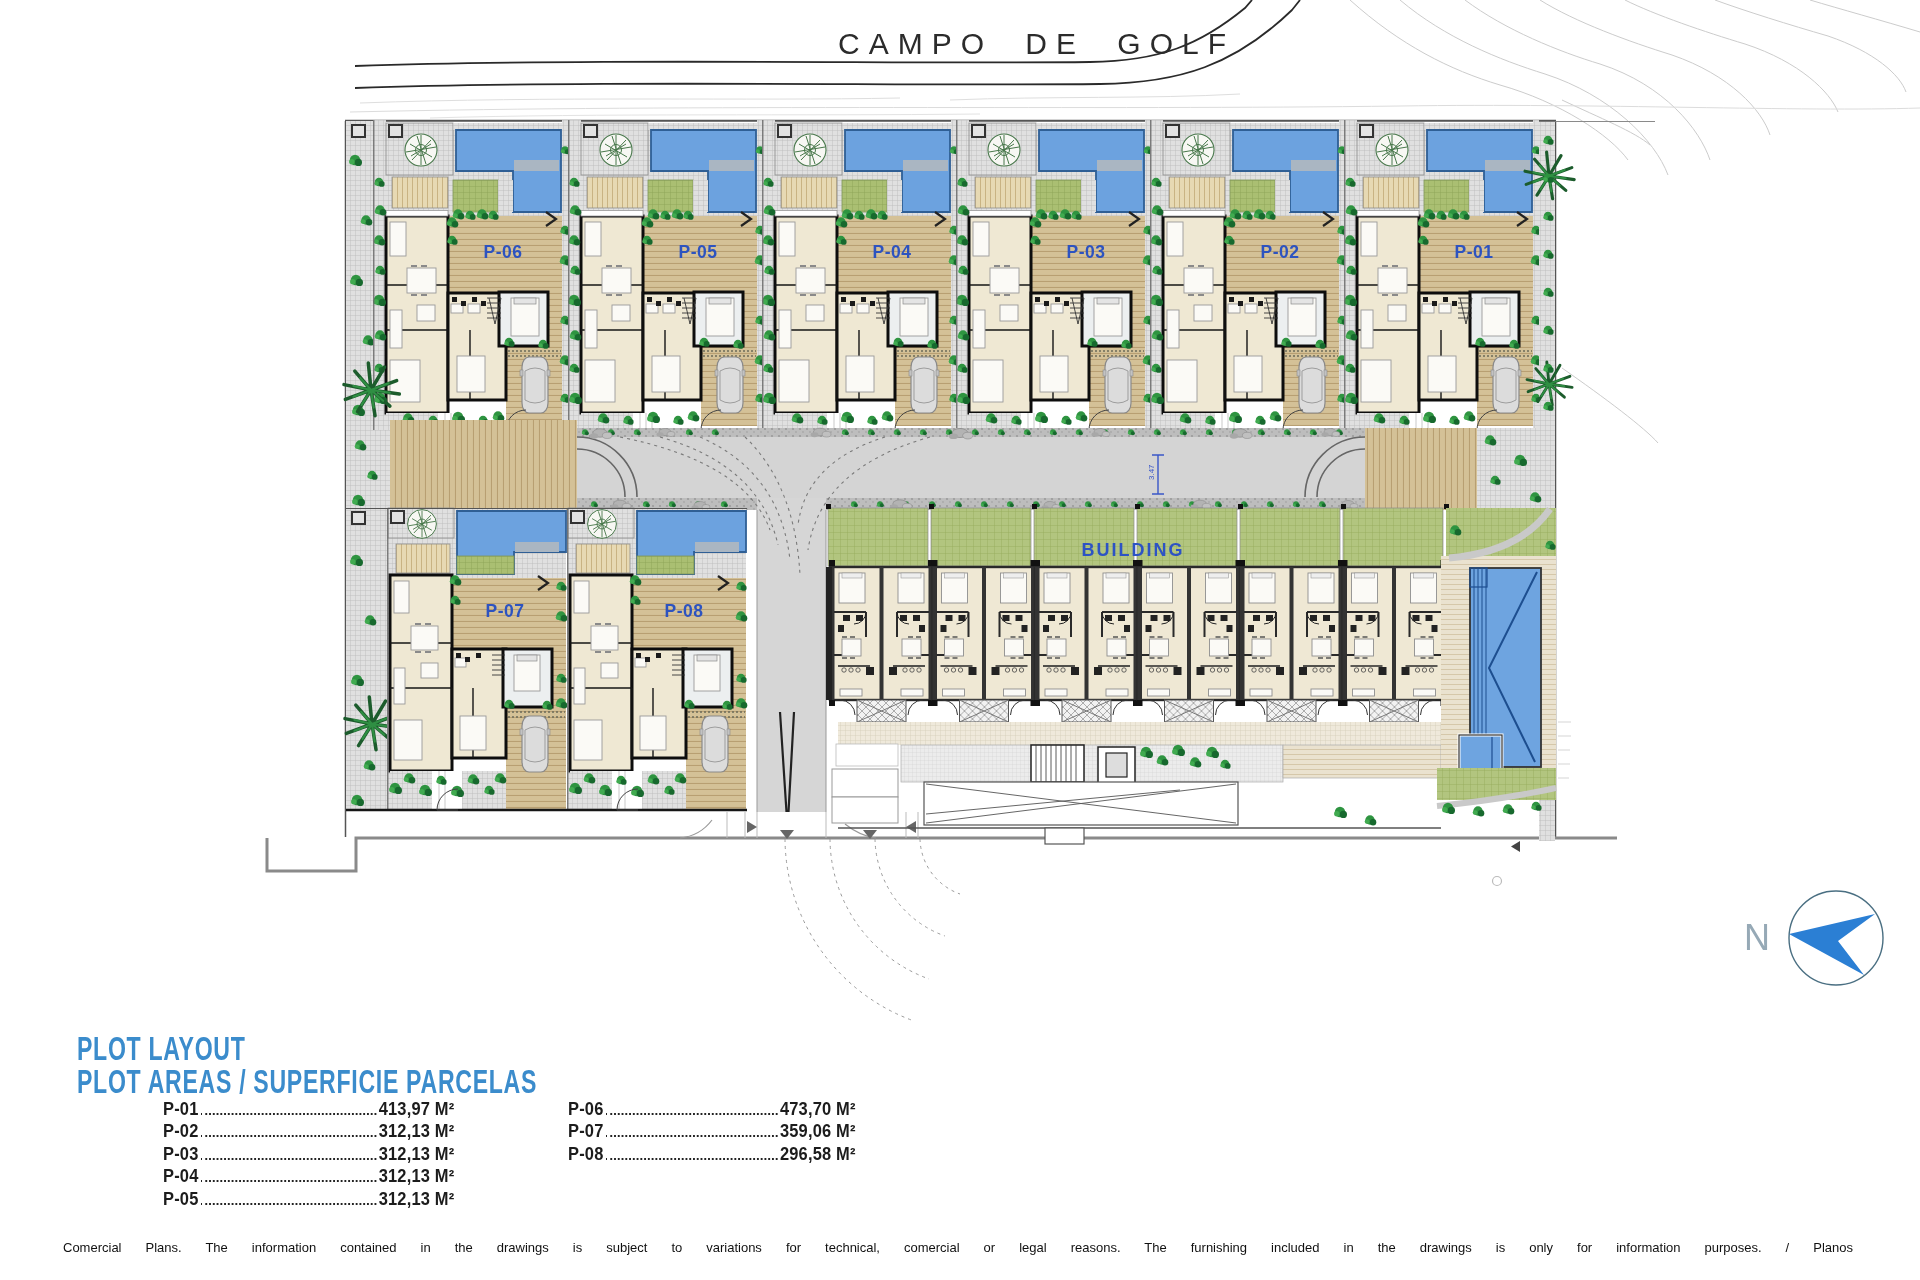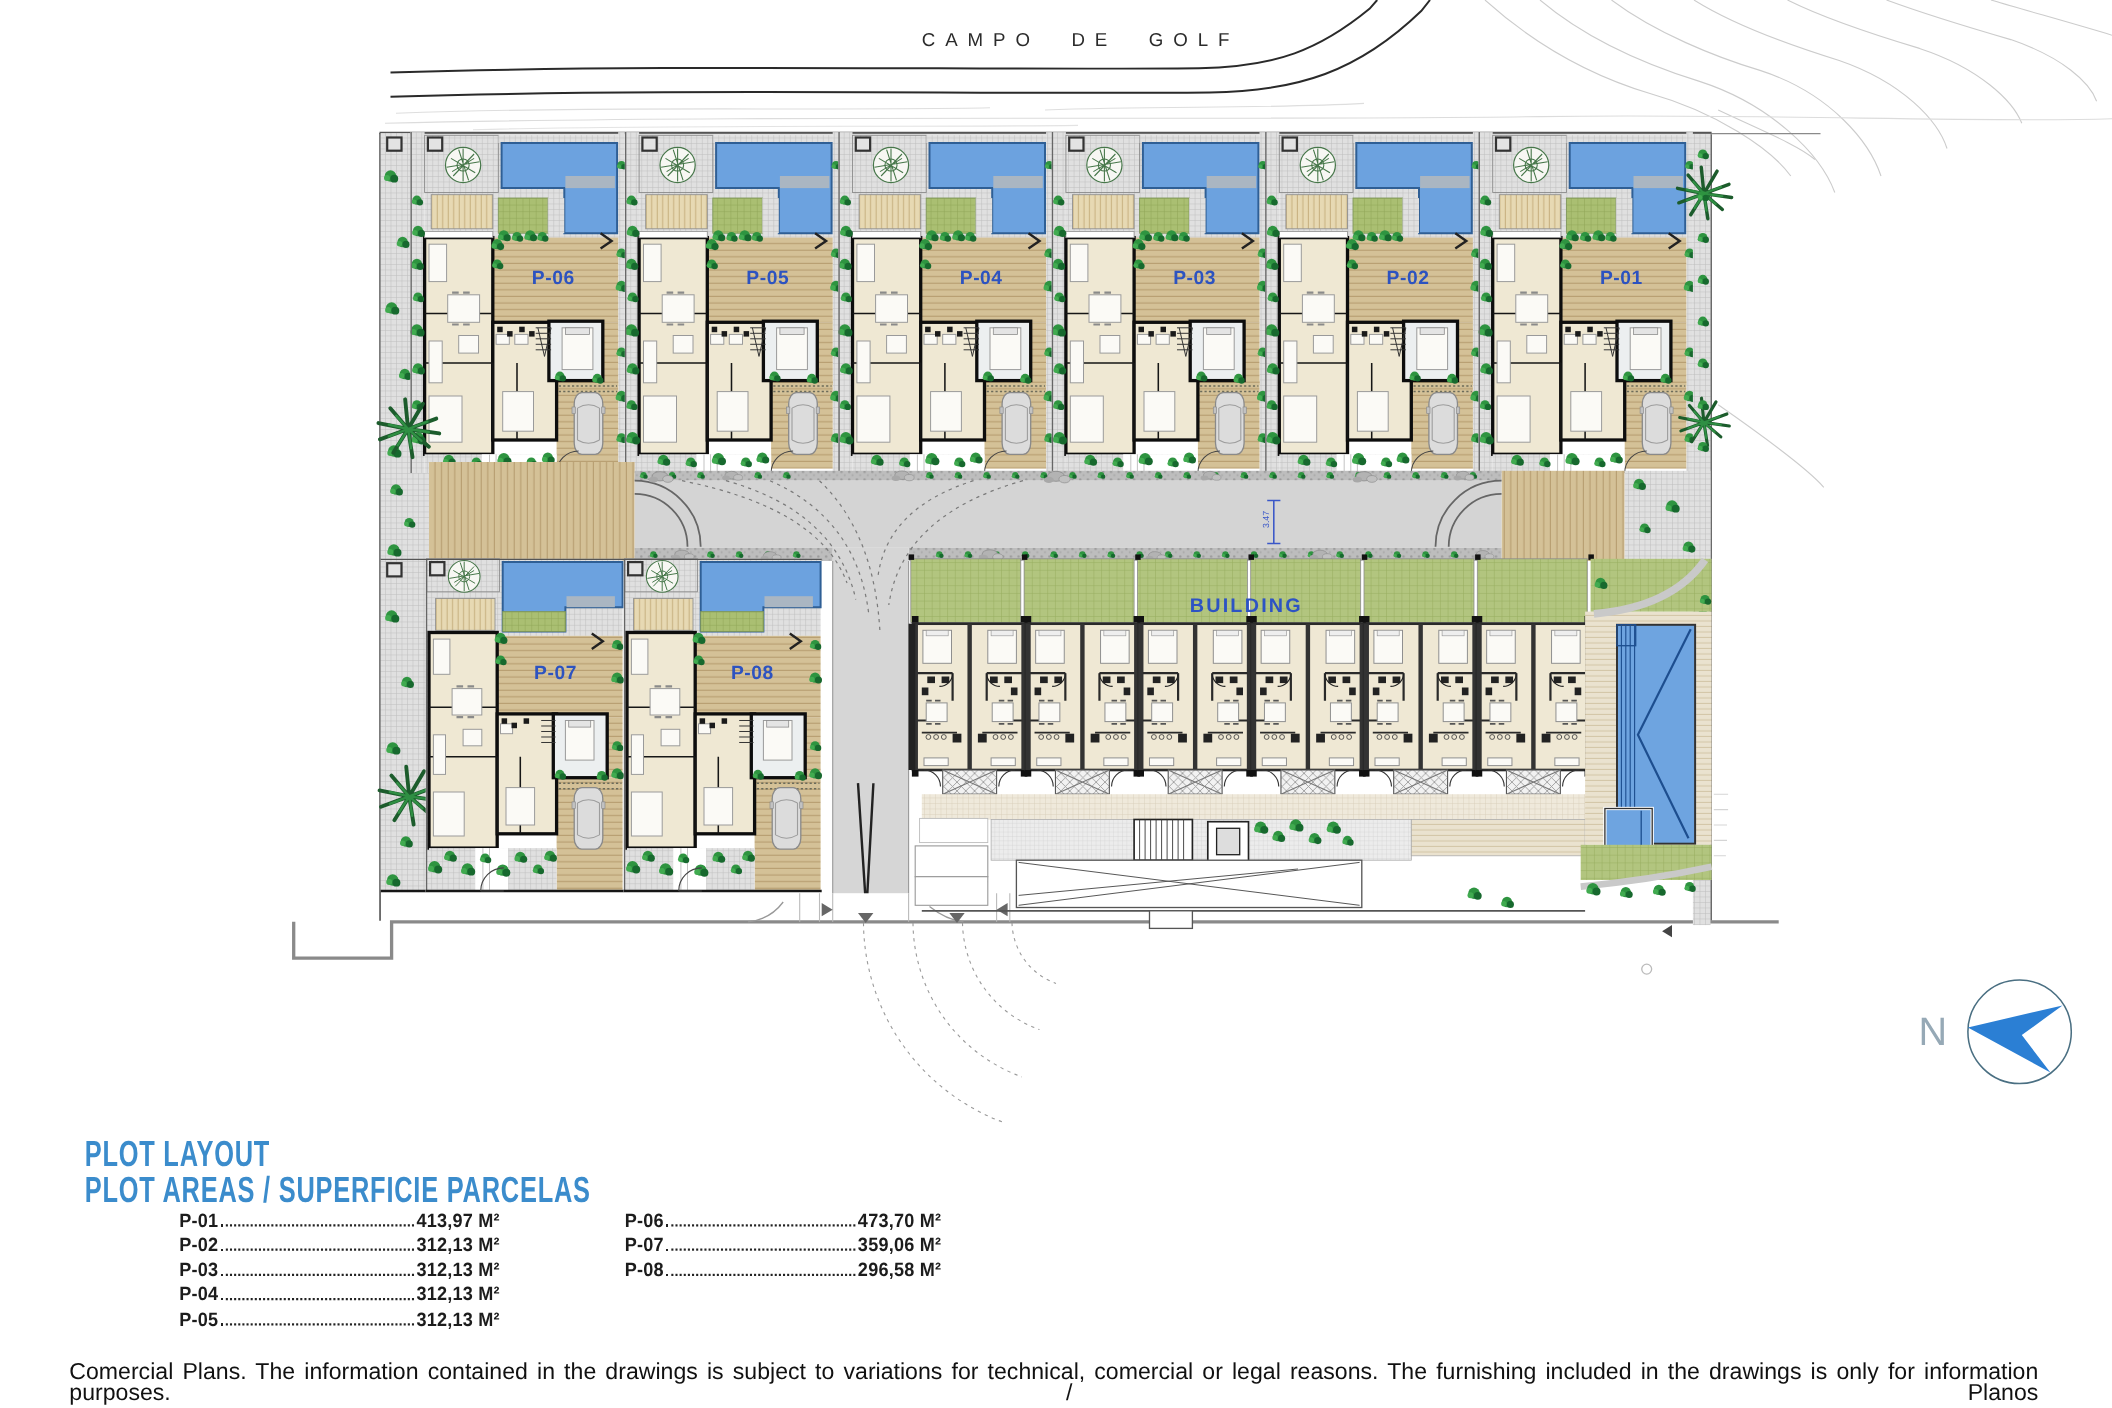--- a/index.html
+++ b/index.html
@@ -1,25 +1,25 @@
 <!DOCTYPE html>
 <html><head><meta charset="utf-8">
 <style>
 html,body{margin:0;padding:0;width:1920px;height:1280px;background:#fff;overflow:hidden}
 body{font-family:"Liberation Sans", sans-serif;position:relative}
 .abs{position:absolute}
-#title{left:838px;top:27px;font-size:17px;color:#2b2b2b;letter-spacing:9px;word-spacing:15px;font-weight:400}
+#title{left:838px;top:27px;font-size:30px;color:#2b2b2b;letter-spacing:9px;word-spacing:15px;font-weight:400}
 #pl1{left:77px;top:1030px;font-size:33px;font-weight:bold;color:#3b8ccc;letter-spacing:1px;transform:scaleX(0.70);transform-origin:left top}
 #pl2{left:77px;top:1063px;font-size:33px;font-weight:bold;color:#3b8ccc;letter-spacing:1px;transform:scaleX(0.70);transform-origin:left top}
 .tbl{font-size:17.5px;color:#1c1c1c;letter-spacing:0.2px;font-weight:bold;transform:scaleX(0.94);transform-origin:left top}
 #t1{left:163px;top:1099px;width:310px}
 #t2{left:568px;top:1099px;width:306px}
 .row{display:flex;height:22.4px;align-items:baseline}
 .row .lead{flex:1;border-bottom:2.4px dotted #222;margin:0 2px 4px 2px}
-#footer{left:63px;top:1239px;width:1790px;font-size:21px;color:#111;line-height:18.6px}
+#footer{left:63px;top:1239px;width:1790px;font-size:13px;color:#111;line-height:18.6px}
 #footer div{text-align:justify;text-align-last:justify}
 </style></head>
 <body>
 <svg style="position:absolute;left:0;top:0" width="1920" height="1280" viewBox="0 0 1920 1280">
 <defs>
 <pattern id="pav" width="5" height="5" patternUnits="userSpaceOnUse">
   <rect width="5" height="5" fill="#e0e0e0"></rect>
   <path d="M0,0 H5 M0,0 V5" stroke="#bdbdbd" stroke-width="0.9"></path>
 </pattern>
 <pattern id="deckH" width="6" height="6" patternUnits="userSpaceOnUse">

